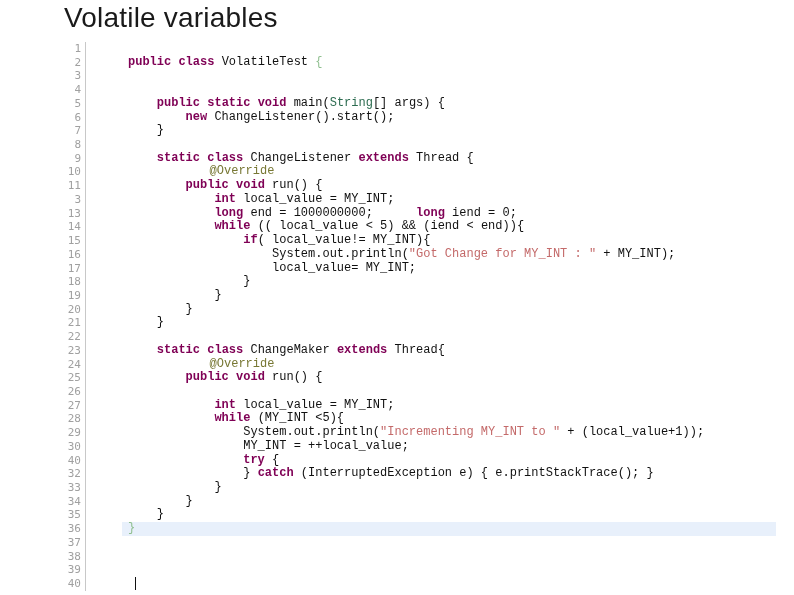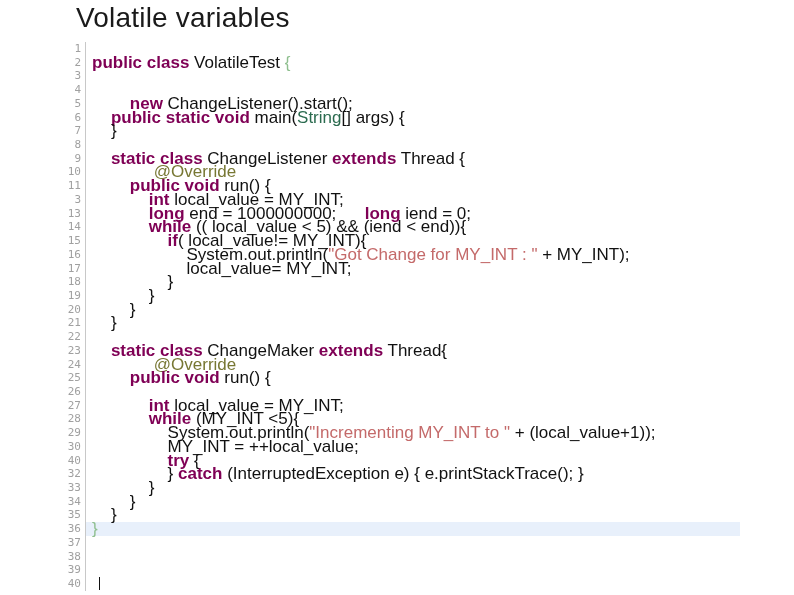--- a/index.html
+++ b/index.html
@@ -11,21 +11,21 @@
     width: 794px;
     height: 595px;
     position: relative;
     overflow: hidden;
     font-family: "Liberation Sans", sans-serif;
   }
 
   
   #slide-title {
     position: absolute;
-    left: 76px;
+    left: 64px;
     top: 2px;
     font-family: "Liberation Sans", sans-serif;
     font-size: 28px;
     font-weight: 400;
     color: #1a1a1a;
     letter-spacing: 0.2px;
     white-space: nowrap;
   }
 
   
@@ -55,22 +55,23 @@
   #gutter .ln {
     display: block;
     height: 13.72px;
     line-height: 13.72px;
   }
 
   #code-area {
     position: relative;
     flex: 1 1 auto;
     padding-left: 6px;
-    font-family: Liberation Sans, sans-serif;
-    font-size: 17px;
+    font-family: Liberation Mono, monospace;
+    font-size: 12px;
+    margin-left: 36px;
   }
   #code-area .cl {
     display: block;
     height: 13.72px;
     line-height: 13.72px;
     white-space: pre;
     color: #111111;
   }
   #code-area .cl.active {
     background: #e8f0fb;
@@ -140,22 +141,22 @@
       <span class="ln">37</span>
       <span class="ln">38</span>
       <span class="ln">39</span>
       <span class="ln">40</span>
     </div>
   <div id="code-area">
       <div class="cl">&nbsp;</div>
       <div class="cl"><span class="kw">public</span><span class="pln"> </span><span class="kw">class</span><span class="pln"> VolatileTest </span><span class="brc">{</span></div>
       <div class="cl">&nbsp;</div>
       <div class="cl">&nbsp;</div>
+      <div class="cl"><span class="pln">    </span><span class="kw">public</span><span class="pln"> </span><span class="kw">static</span><span class="pln"> </span><span class="kw">void</span><span class="pln"> main(</span><span class="type">String</span><span class="pln">[] args) {</span></div>
       <div class="cl"><span class="pln">        </span><span class="kw">new</span><span class="pln"> ChangeListener().start();</span></div>
-      <div class="cl"><span class="pln">    </span><span class="kw">public</span><span class="pln"> </span><span class="kw">static</span><span class="pln"> </span><span class="kw">void</span><span class="pln"> main(</span><span class="type">String</span><span class="pln">[] args) {</span></div>
       <div class="cl"><span class="pln">    }</span></div>
       <div class="cl">&nbsp;</div>
       <div class="cl"><span class="pln">    </span><span class="kw">static</span><span class="pln"> </span><span class="kw">class</span><span class="pln"> ChangeListener </span><span class="kw">extends</span><span class="pln"> Thread {</span></div>
       <div class="cl"><span class="pln">        </span><span class="ann">@Override</span></div>
       <div class="cl"><span class="pln">        </span><span class="kw">public</span><span class="pln"> </span><span class="kw">void</span><span class="pln"> run() {</span></div>
       <div class="cl"><span class="pln">            </span><span class="kw">int</span><span class="pln"> local_value = MY_INT;</span></div>
       <div class="cl"><span class="pln">            </span><span class="kw">long</span><span class="pln"> end = 1000000000;      </span><span class="kw">long</span><span class="pln"> iend = 0;</span></div>
       <div class="cl"><span class="pln">            </span><span class="kw">while</span><span class="pln"> (( local_value &lt; 5) &amp;&amp; (iend &lt; end)){</span></div>
       <div class="cl"><span class="pln">                </span><span class="kw">if</span><span class="pln">( local_value!= MY_INT){</span></div>
       <div class="cl"><span class="pln">                    System.out.println(</span><span class="str">"Got Change for MY_INT : "</span><span class="pln"> + MY_INT);</span></div>

